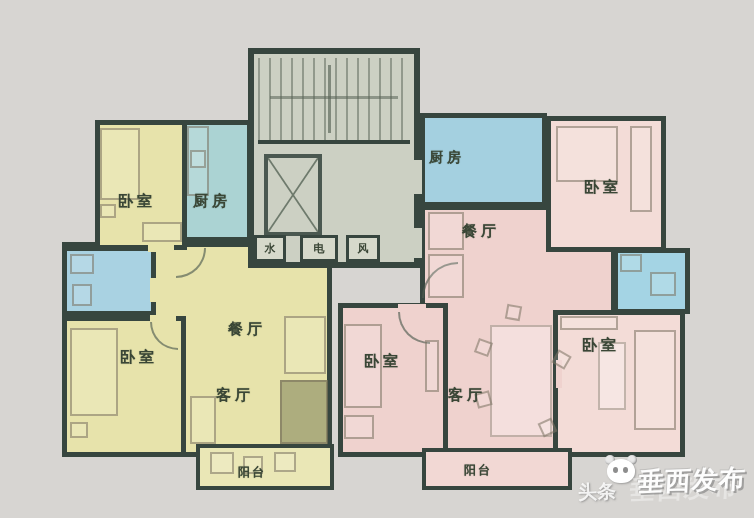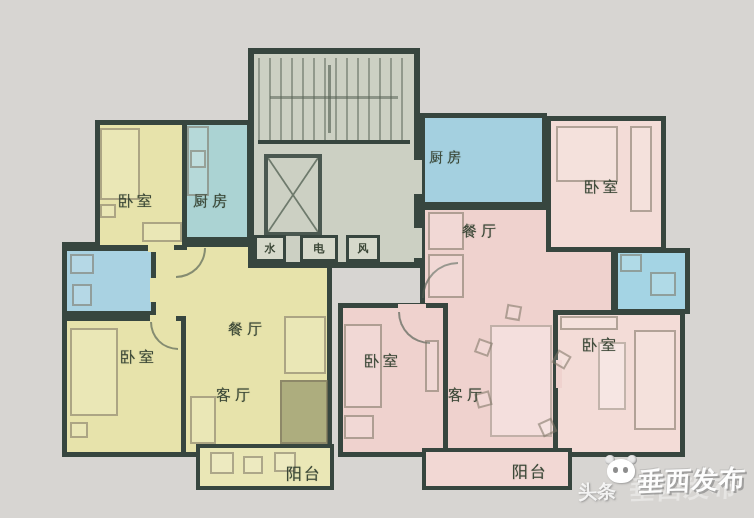--- a/index.html
+++ b/index.html
@@ -18,25 +18,25 @@
   }
   html,body{margin:0;padding:0;background:#bbb;}
   .canvas{
     position:relative;width:754px;height:518px;background:var(--bg);
     overflow:hidden;font-family:"DejaVu Sans",sans-serif;
   }
   .room{position:absolute;box-sizing:border-box;}
   .w5{border:5px solid var(--wall);}
   .w4{border:4px solid var(--wall);}
   .rlabel{
-    position:absolute;color:var(--ink);font-weight:normal;font-size:15px;
+    position:absolute;color:var(--ink);font-weight:bold;font-size:15px;
     letter-spacing:4px;white-space:nowrap;
     text-shadow:0 0 1px rgba(40,60,40,.55);
   }
-  .rlabel.small{font-size:16px;letter-spacing:2px;margin-left:48px;}
+  .rlabel.small{font-size:12px;letter-spacing:2px;}
   .gap{position:absolute;}
   .arc{position:absolute;border:0 solid rgba(80,95,82,.65);}
   .furn{position:absolute;box-sizing:border-box;border:2px solid var(--furn);background:rgba(255,255,255,.14);}
   .furn.dark{background:rgba(125,130,90,.55);}
   .furn.lite{background:rgba(255,255,255,.30);border-color:rgba(110,100,82,.38);}
   .chair{width:15px;height:15px;}
   .shaft{
     position:absolute;bottom:0;height:27px;box-sizing:border-box;
     border:3px solid var(--wall);background:#d6d9cb;
     display:flex;align-items:center;justify-content:center;

